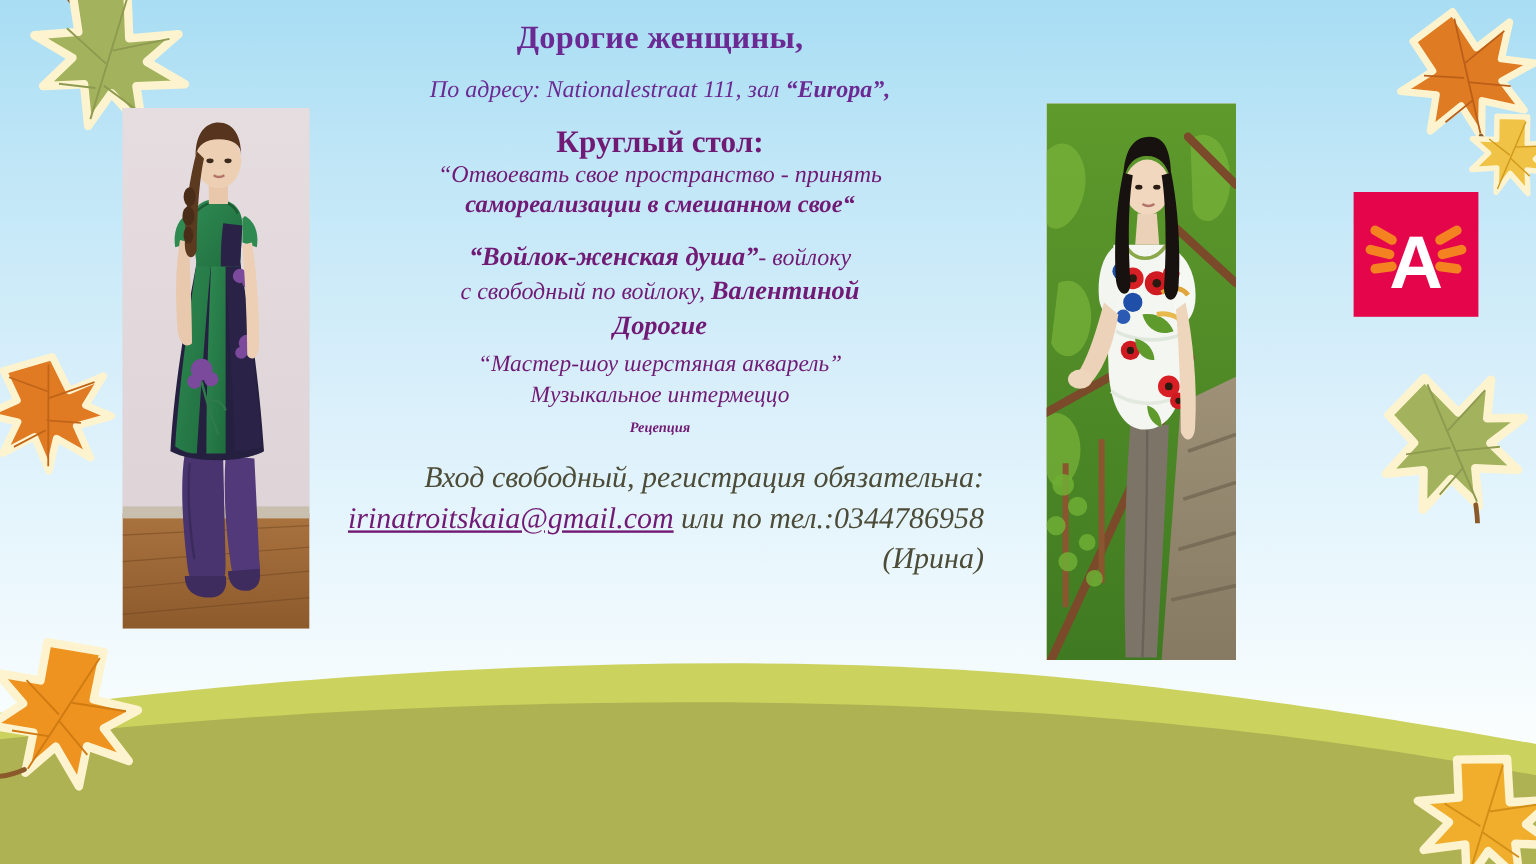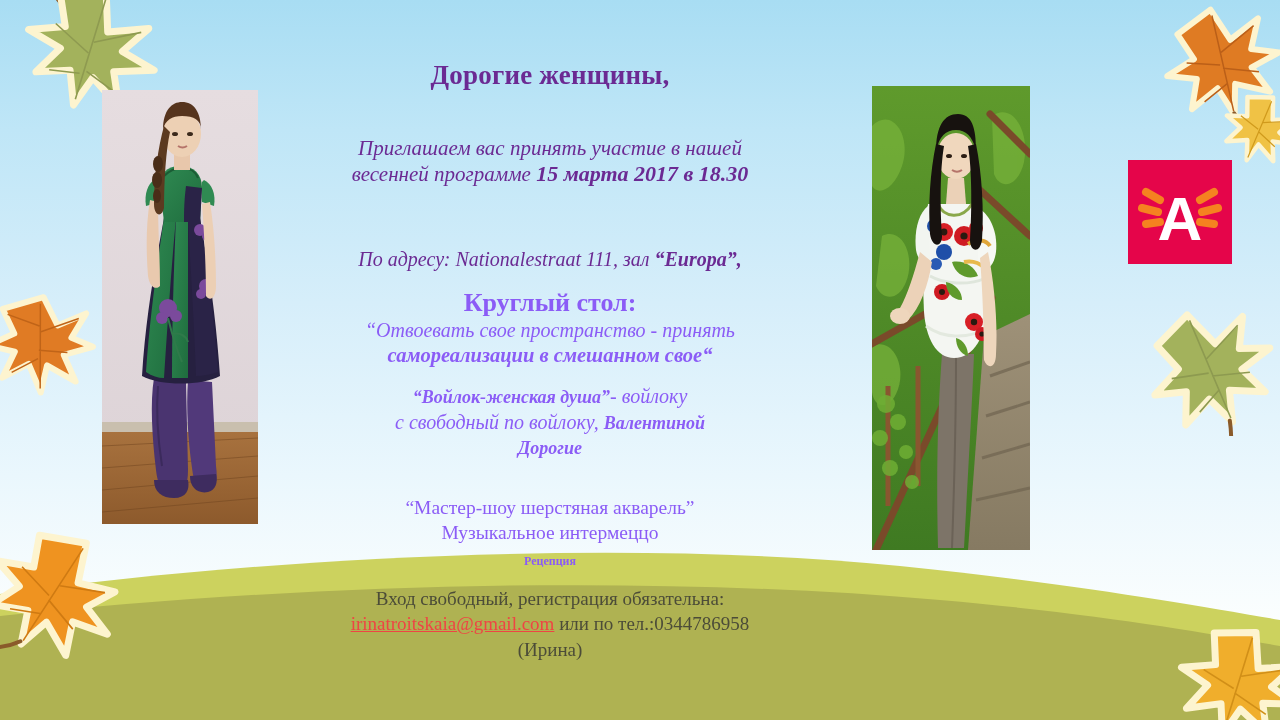--- a/index.html
+++ b/index.html
@@ -18,37 +18,37 @@
   
   .photo{position:absolute;overflow:hidden;background:#ddd;}
   .photo svg{display:block;}
 
   
   .logo{position:absolute;left:1128px;top:160px;width:104px;height:104px;background:#e5054a;}
 
   
   .col{position:absolute;left:280px;top:16px;width:540px;text-align:center;}
   .blk{margin:0;}
-  .purple{color:#6b2a93;margin-top:44px;}
-  .olive{color:#8b5cf6;}
+  .purple{color:#6b2a93;}
+  .olive{color:#701a75;}
 
   .h1{font-size:27px;font-weight:bold;line-height:1.18;letter-spacing:.2px;}
   .invite{font-size:21px;font-style:italic;line-height:1.22;}
   .invite b{font-weight:bold;font-size:22px;}
   .addr{font-size:20px;font-style:italic;line-height:1.25;}
   .addr b{font-weight:bold;}
   .h2{font-size:26px;font-weight:bold;line-height:1.2;}
   .quote{font-size:20px;font-style:italic;line-height:1.25;}
   .quote b{font-weight:bold;font-size:20.5px;}
   .felt{font-size:20px;font-style:italic;line-height:1.28;}
-  .felt b{font-weight:bold;font-size:18px;}
-  .prog{font-size:19.5px;line-height:1.3;margin-top:28px;}
+  .felt b{font-weight:bold;font-size:22px;}
+  .prog{font-size:19.5px;font-style:italic;line-height:1.3;}
   .prog b{font-weight:bold;font-size:12px;}
-  .contact{font-size:19px;line-height:1.34;text-align:center;color:#4c4c38;}
-  .mail{color:#ef4444;text-decoration:underline;}
+  .contact{font-size:25px;font-style:italic;line-height:1.34;text-align:right;color:#4c4c38;}
+  .mail{color:#701a75;text-decoration:underline;}
   .sp-s{display:block;height:6px;}
   .sp-l{display:block;height:15px;}
 </style>
 </head>
 <body>
 
 <svg class="hills" viewBox="0 0 1280 170" preserveAspectRatio="none">
   <path d="M0,44 C260,8 620,-12 900,16 C1060,32 1190,54 1280,70 L1280,170 L0,170 Z" fill="#ccd25e"></path>
   <path d="M0,66 C300,34 640,24 940,50 C1100,64 1200,82 1280,96 L1280,170 L0,170 Z" fill="#afb252"></path>
 </svg>
@@ -289,24 +289,20 @@
       <line x1="86" y1="64" x2="72" y2="62"></line>
     </g>
     <text x="52" y="80" text-anchor="middle" font-family="'Liberation Sans',sans-serif" font-size="62" font-weight="bold" fill="#ffffff">A</text>
   </svg>
 </div>
 
 <div class="col">
 
   <p class="blk h1 purple">Дорогие женщины,</p>
 
-  <p class="blk invite purple">
-    <span>Приглашаем вас принять участие в нашей</span><br>
-    <span>весенней  программе </span><b>15 марта 2017 в 18.30</b>
-  </p>
 
   <span class="sp-l"></span>
 
   <p class="blk addr purple">
     <span>По адресу: Nationalestraat 111, зал </span><b>“Europa”,</b><br>
   </p>
 
   <span class="sp-l"></span>
 
   <p class="blk h2 olive">Круглый стол:</p>

